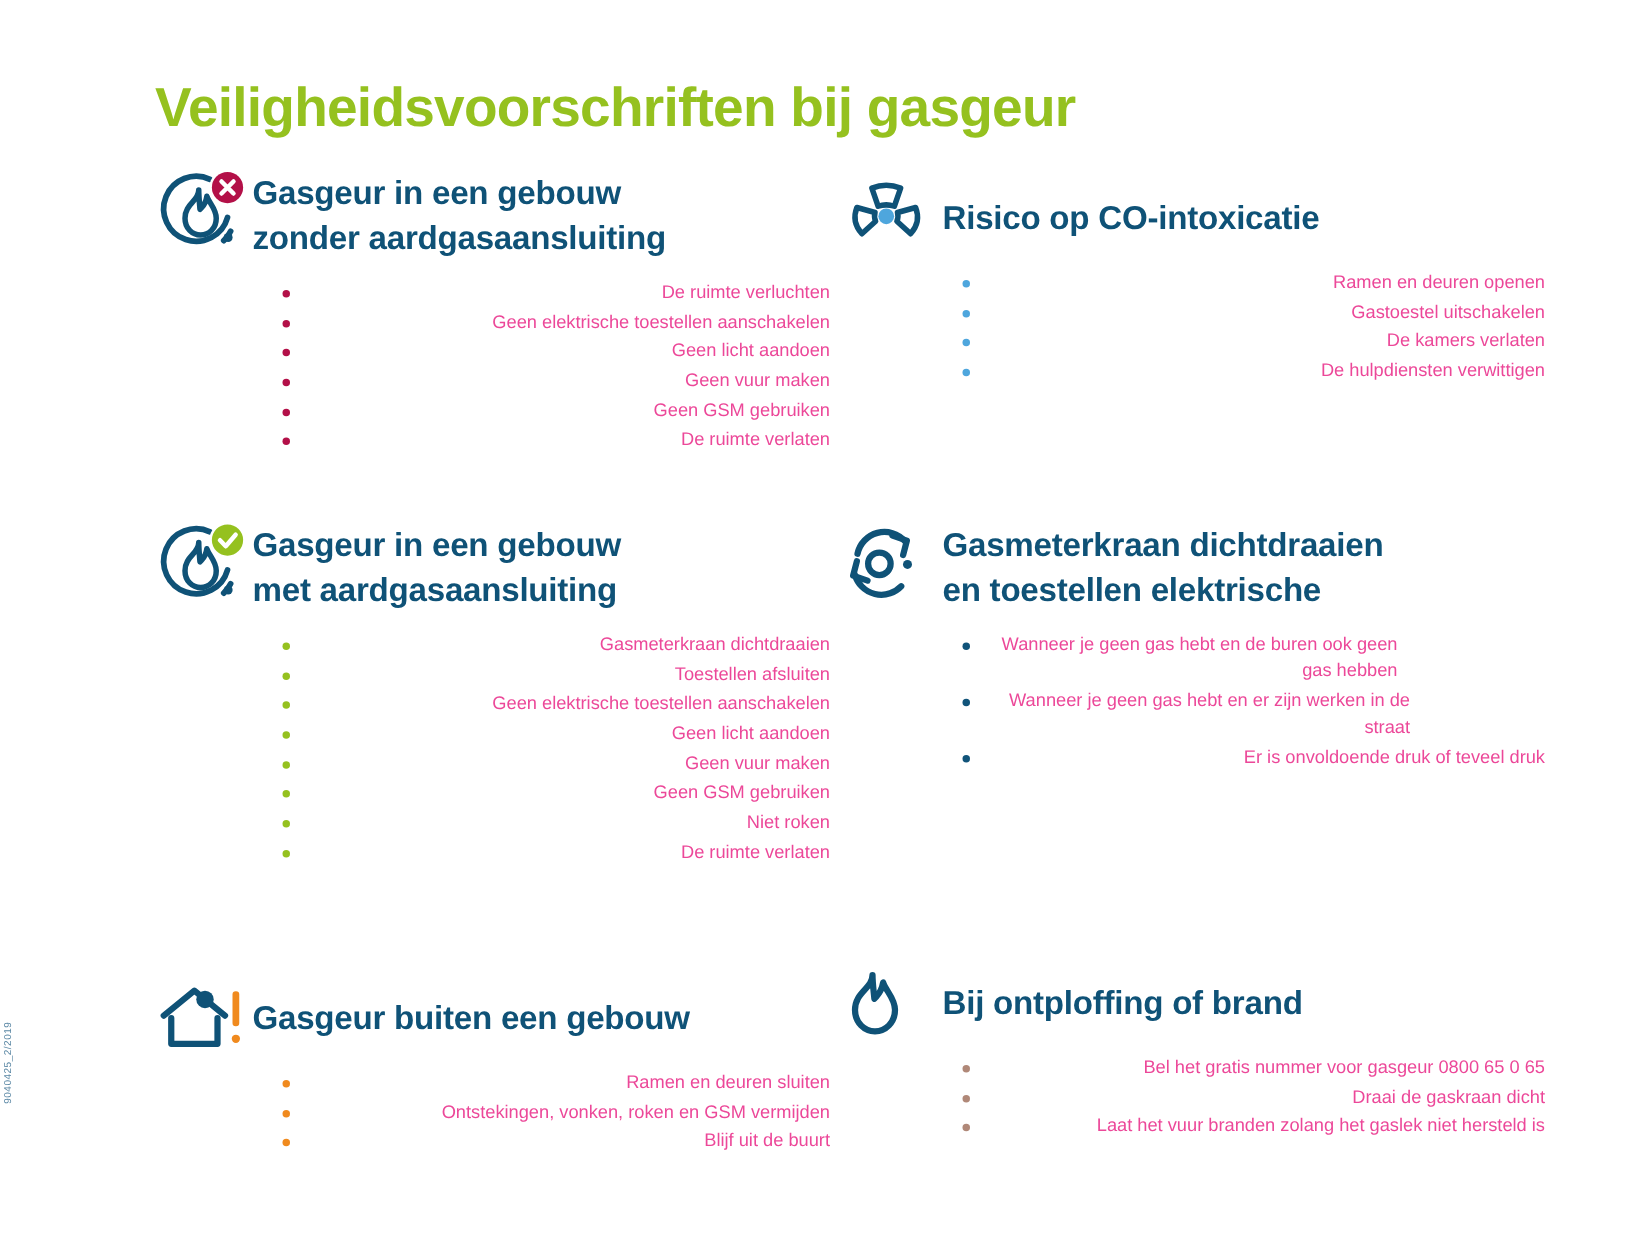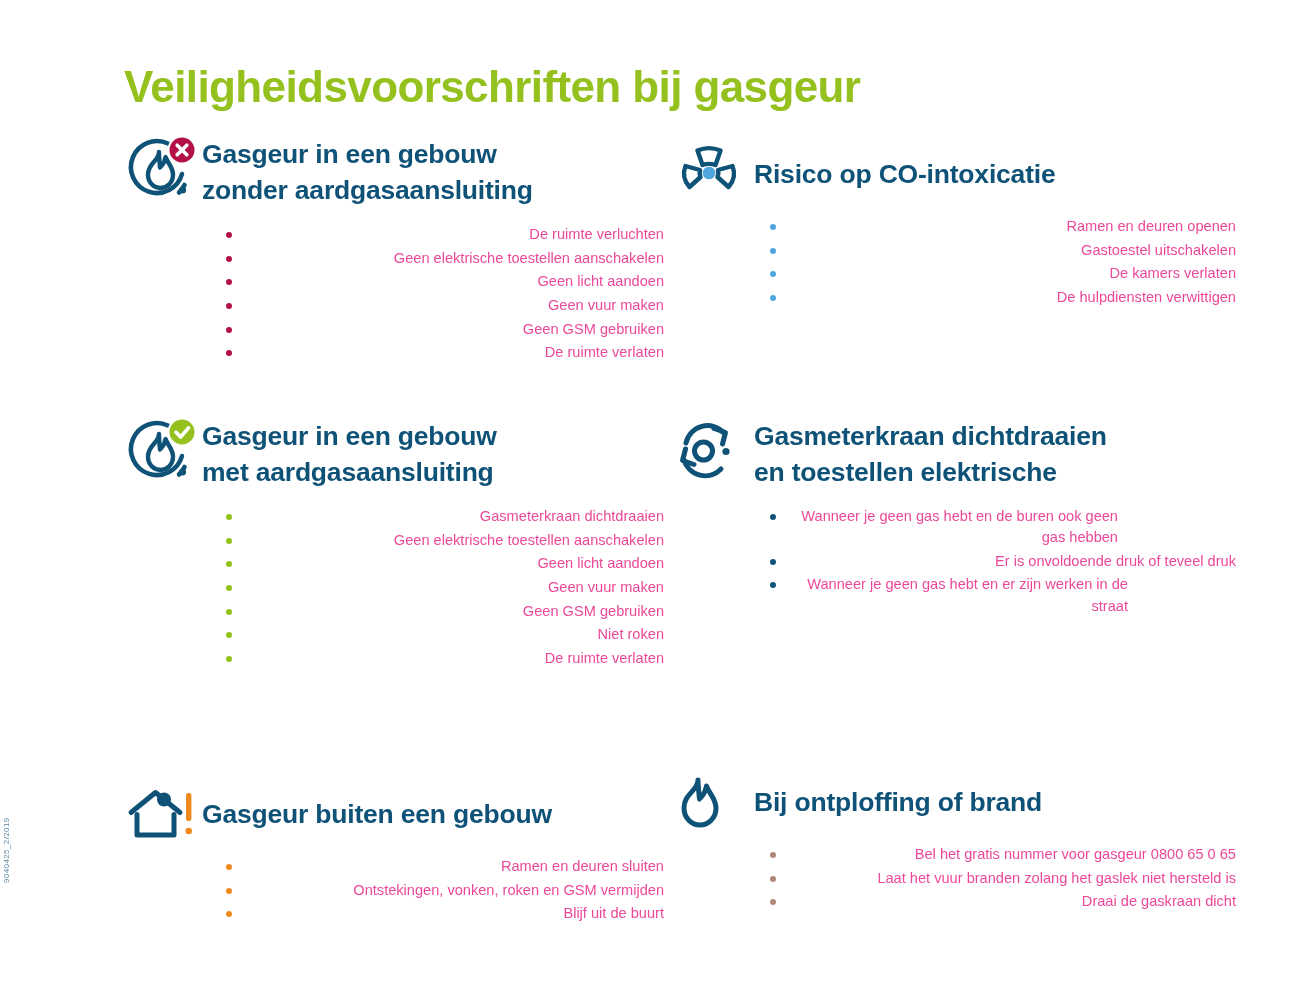--- a/index.html
+++ b/index.html
@@ -197,20 +197,21 @@
             </svg>
           </div>
           <div class="sec-title">
             <div>Gasgeur in een gebouw</div>
             <div>met aardgasaansluiting</div>
           </div>
         </div>
         <div class="list-wrap">
           <ul class="blist" style="--bullet:#95c11f;">
             <li>Gasmeterkraan dichtdraaien</li>
+            <li>Toestellen afsluiten</li>
             <li>Geen elektrische toestellen aanschakelen</li>
             <li>Geen licht aandoen</li>
             <li>Geen vuur maken</li>
             <li>Geen GSM gebruiken</li>
             <li>Niet roken</li>
             <li>De ruimte verlaten</li>
           </ul>
         </div>
       </div>
 
@@ -281,42 +282,42 @@
             </svg>
           </div>
           <div class="sec-title">
             <div>Gasmeterkraan dichtdraaien</div>
             <div>en toestellen elektrische</div>
           </div>
         </div>
         <div class="list-wrap" style="padding-left:84px;">
           <ul class="blist" style="--bullet:#11547a;">
             <li style="max-width:330px;">Wanneer je geen gas hebt en de buren ook geen gas hebben</li>
+            <li style="max-width:340px;">Wanneer je geen gas hebt en er zijn werken in de straat</li>
             <li>Er is onvoldoende druk of teveel druk</li>
-            <li style="max-width:340px;">Wanneer je geen gas hebt en er zijn werken in de straat</li>
           </ul>
         </div>
       </div>
 
       <div class="section" style="top:644px;">
         <div class="sec-head">
           <div class="sec-icon small">
             <svg width="70" height="58" viewBox="0 0 70 58">
               <path d="M22 5 C22 16 8 18.5 8 33 C8 43 15.5 50 24 50 C32.5 50 40 43 40 33 C40 23.5 32.5 17.5 30.5 11 C29 19.5 26 21 23.5 24 C22.8 17 22 11 22 5 Z" fill="none" stroke="#0f5277" stroke-width="5" stroke-linejoin="round"></path>
             </svg>
           </div>
           <div class="sec-title one-line">
             <div>Bij ontploffing of brand</div>
           </div>
         </div>
         <div class="list-wrap tight" style="padding-left:84px;">
           <ul class="blist" style="--bullet:#b08878;">
             <li>Bel het gratis nummer voor gasgeur 0800 65 0 65</li>
+            <li>Draai de gaskraan dicht</li>
             <li>Laat het vuur branden zolang het gaslek niet hersteld is</li>
-            <li>Draai de gaskraan dicht</li>
           </ul>
         </div>
       </div>
 
     </div>
 
   </div>
 </div>
 
 </body></html>

